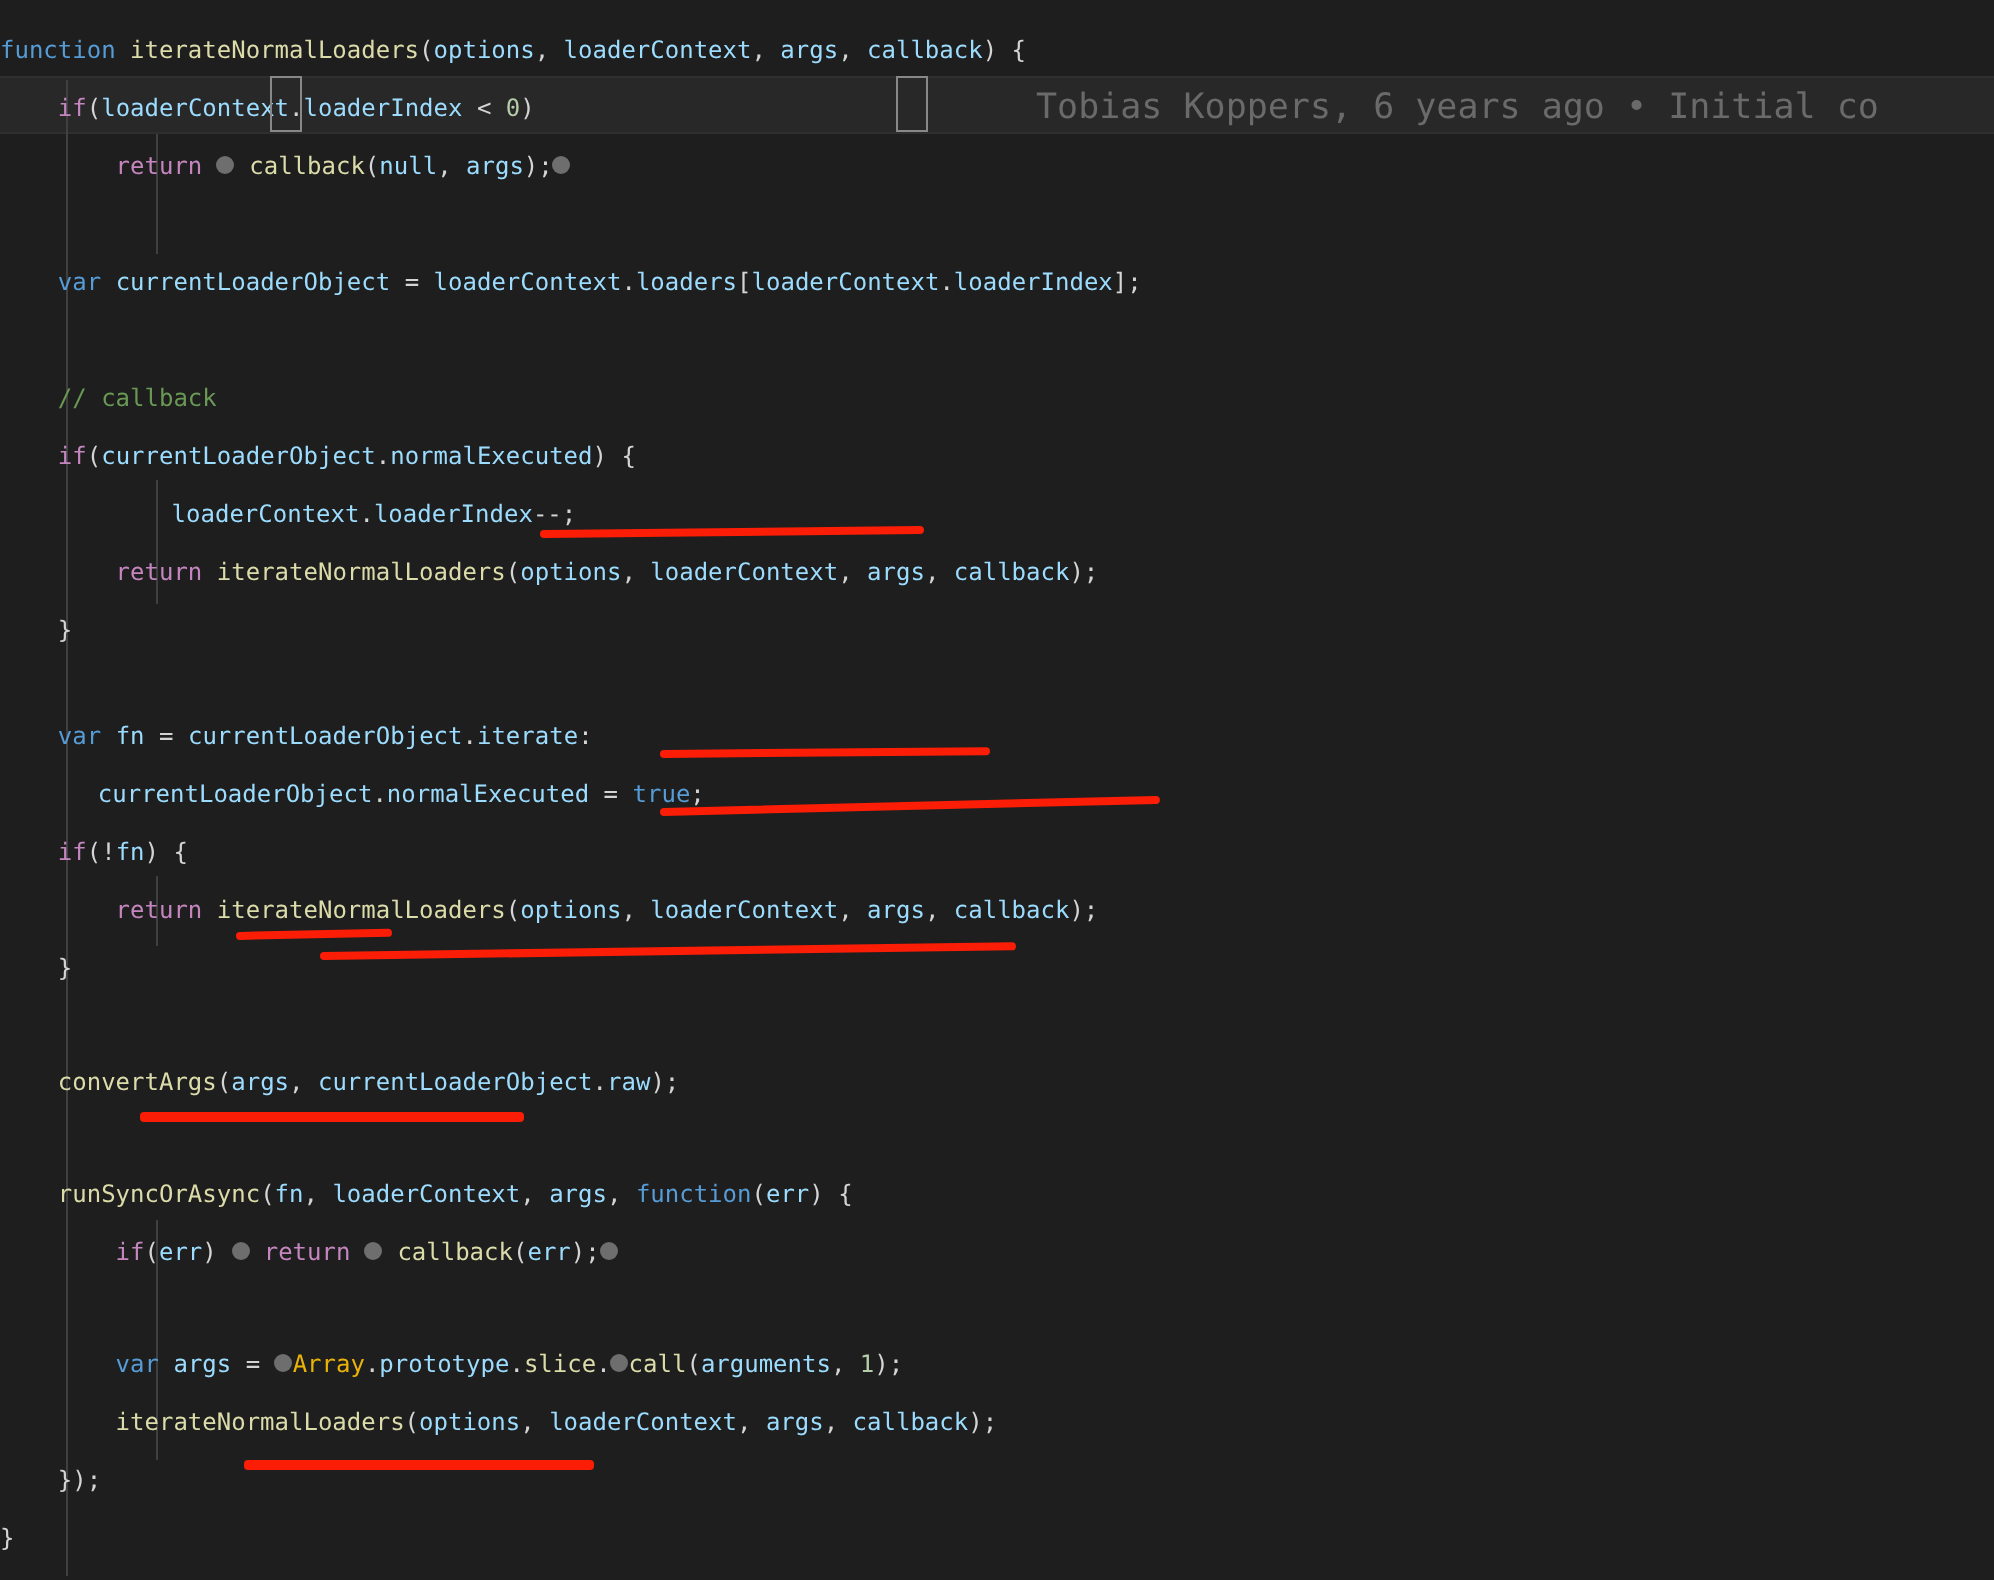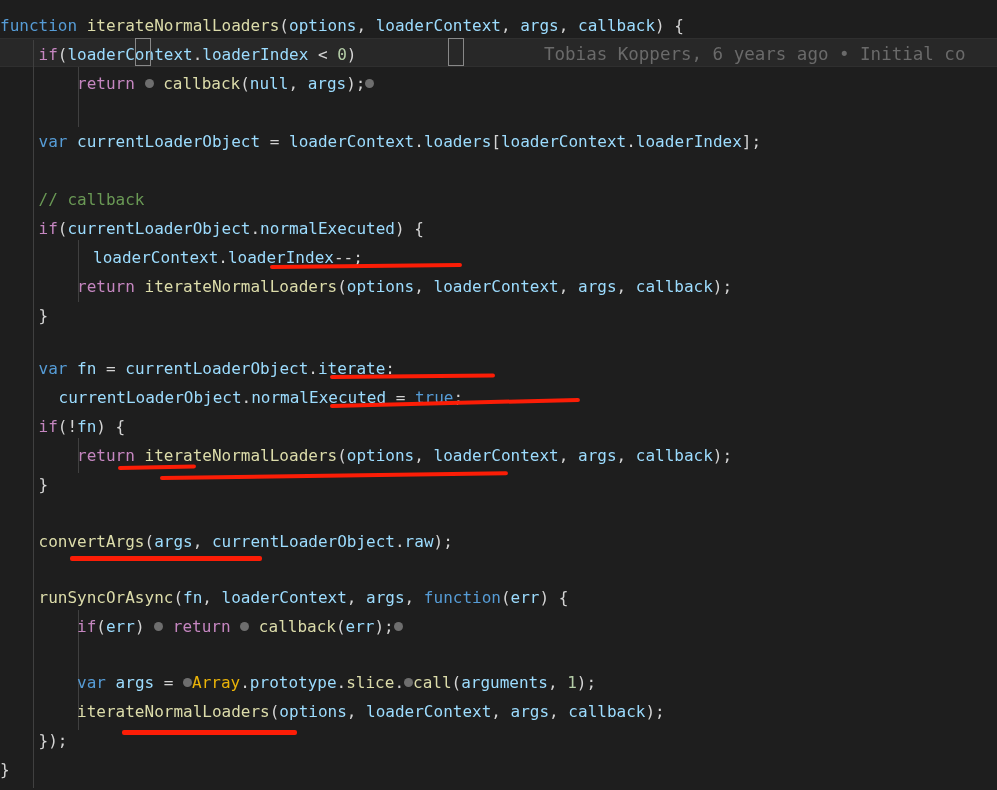--- a/index.html
+++ b/index.html
@@ -39,21 +39,21 @@
     border-top: 1px solid #2f2f2f;
     border-bottom: 1px solid #2f2f2f;
     box-sizing: border-box;
   }
 
   .code-line {
     position: absolute;
     left: 0;
     white-space: pre;
     font-family: "DejaVu Sans Mono", "Liberation Mono", monospace;
-    font-size: 16px;
+    font-size: 12px;
     line-height: 29px;
     letter-spacing: 0px;
     height: 29px;
   }
 
   
   .kw      { color: #569cd6; }  
   .ctl     { color: #c586c0; margin-top: 28px; }  
   .fn      { color: #dcdcaa; }  
   .var     { color: #9cdcfe; }  
@@ -117,42 +117,42 @@
 
   <div id="code-surface">
       <div class="code-line" style="top: 11px; left: 0px;"><span class="kw">function</span><span class="punc"> </span><span class="fn">iterateNormalLoaders</span><span class="paren">(</span><span class="var">options</span><span class="punc">, </span><span class="var">loaderContext</span><span class="punc">, </span><span class="var">args</span><span class="punc">, </span><span class="var">callback</span><span class="punc">) {</span></div>
       <div class="code-line" style="top: 40px; left: 0px;"><span class="punc">    </span><span class="ctl">if</span><span class="paren">(</span><span class="var">loaderContext</span><span class="punc">.</span><span class="var">loaderIndex</span><span class="punc"> &lt; </span><span class="num">0</span><span class="paren">)</span></div>
       <div class="code-line" style="top: 69px; left: 0px;"><span class="punc">        </span><span class="ctl">return</span><span class="punc"> </span><span class="dot"></span><span class="punc"> </span><span class="fn">callback</span><span class="paren">(</span><span class="var">null</span><span class="punc">, </span><span class="var">args</span><span class="punc">);</span><span class="dot"></span></div>
       <div class="code-line" style="top: 98px; left: 0px;"></div>
       <div class="code-line" style="top: 127px; left: 0px;"><span class="punc">    </span><span class="kw">var</span><span class="punc"> </span><span class="var">currentLoaderObject</span><span class="punc"> = </span><span class="var">loaderContext</span><span class="punc">.</span><span class="var">loaders</span><span class="punc">[</span><span class="var">loaderContext</span><span class="punc">.</span><span class="var">loaderIndex</span><span class="punc">];</span></div>
       <div class="code-line" style="top: 156px; left: 0px;"></div>
       <div class="code-line" style="top: 185px; left: 0px;"><span class="punc">    </span><span class="com">// callback</span></div>
       <div class="code-line" style="top: 214px; left: 0px;"><span class="punc">    </span><span class="ctl">if</span><span class="paren">(</span><span class="var">currentLoaderObject</span><span class="punc">.</span><span class="var">normalExecuted</span><span class="punc">) {</span></div>
-      <div class="code-line" style="top: 243px; left: 16px;"><span class="punc">        </span><span class="var">loaderContext</span><span class="punc">.</span><span class="var">loaderIndex</span><span class="punc">--;</span></div>
+      <div class="code-line" style="top: 243px; left: 0px; padding-left: 28px;"><span class="punc">        </span><span class="var">loaderContext</span><span class="punc">.</span><span class="var">loaderIndex</span><span class="punc">--;</span></div>
       <div class="code-line" style="top: 272px; left: 0px;"><span class="punc">        </span><span class="ctl">return</span><span class="punc"> </span><span class="fn">iterateNormalLoaders</span><span class="paren">(</span><span class="var">options</span><span class="punc">, </span><span class="var">loaderContext</span><span class="punc">, </span><span class="var">args</span><span class="punc">, </span><span class="var">callback</span><span class="punc">);</span></div>
       <div class="code-line" style="top: 301px; left: 0px;"><span class="punc">    }</span></div>
       <div class="code-line" style="top: 330px; left: 0px;"></div>
       <div class="code-line" style="top: 354px; left: 0px;"><span class="punc">    </span><span class="kw">var</span><span class="punc"> </span><span class="var">fn</span><span class="punc"> = </span><span class="var">currentLoaderObject</span><span class="punc">.</span><span class="var">iterate</span><span class="punc">:</span></div>
       <div class="code-line" style="top: 383px; left: 0px; padding-left: 20px;"><span class="punc">    </span><span class="var">currentLoaderObject</span><span class="punc">.</span><span class="var">normalExecuted</span><span class="punc"> = </span><span class="kw">true</span><span class="punc">;</span></div>
       <div class="code-line" style="top: 412px; left: 0px;"><span class="punc">    </span><span class="ctl">if</span><span class="paren">(!</span><span class="var">fn</span><span class="punc">) {</span></div>
       <div class="code-line" style="top: 441px; left: 0px;"><span class="punc">        </span><span class="ctl">return</span><span class="punc"> </span><span class="fn">iterateNormalLoaders</span><span class="paren">(</span><span class="var">options</span><span class="punc">, </span><span class="var">loaderContext</span><span class="punc">, </span><span class="var">args</span><span class="punc">, </span><span class="var">callback</span><span class="punc">);</span></div>
       <div class="code-line" style="top: 470px; left: 0px;"><span class="punc">    }</span></div>
       <div class="code-line" style="top: 499px; left: 0px;"></div>
       <div class="code-line" style="top: 527px; left: 0px;"><span class="punc">    </span><span class="fn">convertArgs</span><span class="paren">(</span><span class="var">args</span><span class="punc">, </span><span class="var">currentLoaderObject</span><span class="punc">.</span><span class="var">raw</span><span class="punc">);</span></div>
       <div class="code-line" style="top: 556px; left: 0px;"></div>
       <div class="code-line" style="top: 583px; left: 0px;"><span class="punc">    </span><span class="fn">runSyncOrAsync</span><span class="paren">(</span><span class="var">fn</span><span class="punc">, </span><span class="var">loaderContext</span><span class="punc">, </span><span class="var">args</span><span class="punc">, </span><span class="kw">function</span><span class="paren">(</span><span class="var">err</span><span class="punc">) {</span></div>
       <div class="code-line" style="top: 612px; left: 0px;"><span class="punc">        </span><span class="ctl">if</span><span class="paren">(</span><span class="var">err</span><span class="punc">) </span><span class="dot"></span><span class="punc"> </span><span class="ctl">return</span><span class="punc"> </span><span class="dot"></span><span class="punc"> </span><span class="fn">callback</span><span class="paren">(</span><span class="var">err</span><span class="punc">);</span><span class="dot"></span></div>
       <div class="code-line" style="top: 641px; left: 0px;"></div>
       <div class="code-line" style="top: 668px; left: 0px;"><span class="punc">        </span><span class="kw">var</span><span class="punc"> </span><span class="var">args</span><span class="punc"> = </span><span class="dot"></span><span class="cls">Array</span><span class="punc">.</span><span class="var">prototype</span><span class="punc">.</span><span class="fn">slice</span><span class="punc">.</span><span class="dot"></span><span class="fn">call</span><span class="paren">(</span><span class="var">arguments</span><span class="punc">, </span><span class="num">1</span><span class="punc">);</span></div>
       <div class="code-line" style="top: 697px; left: 0px;"><span class="punc">        </span><span class="fn">iterateNormalLoaders</span><span class="paren">(</span><span class="var">options</span><span class="punc">, </span><span class="var">loaderContext</span><span class="punc">, </span><span class="var">args</span><span class="punc">, </span><span class="var">callback</span><span class="punc">);</span></div>
       <div class="code-line" style="top: 726px; left: 0px;"><span class="punc">    });</span></div>
       <div class="code-line" style="top: 755px; left: 0px;"><span class="punc">}</span></div>
     </div>
 
-  <div class="blame" style="left:544px;top:40px;text-align:right;">Tobias Koppers, 6 years ago • Initial co</div>
+  <div class="blame" style="left:518px;top:40px;text-align:right;">Tobias Koppers, 6 years ago • Initial co</div>
 
   <div class="bracket-box" style="left:135px;top:38px;width:16px;height:28px;"></div>
   <div class="bracket-box" style="left:448px;top:38px;width:16px;height:28px;"></div>
 
   <div id="annot-layer">
       <div class="annot" style="left: 270px; top: 265px; width: 192px; height: 4px; background: rgb(252, 29, 6); transform: rotate(-0.6deg); transform-origin: left center;"></div>
       <div class="annot" style="left: 330px; top: 375px; width: 165px; height: 4px; background: rgb(252, 29, 6); transform: rotate(-0.5deg); transform-origin: left center;"></div>
       <div class="annot" style="left: 330px; top: 404px; width: 250px; height: 4px; background: rgb(252, 29, 6); transform: rotate(-1.4deg); transform-origin: left center;"></div>
       <div class="annot" style="left: 118px; top: 466px; width: 78px; height: 4px; background: rgb(252, 29, 6); transform: rotate(-1.2deg); transform-origin: left center;"></div>
       <div class="annot" style="left: 160px; top: 476px; width: 348px; height: 4px; background: rgb(252, 29, 6); transform: rotate(-0.8deg); transform-origin: left center;"></div>

